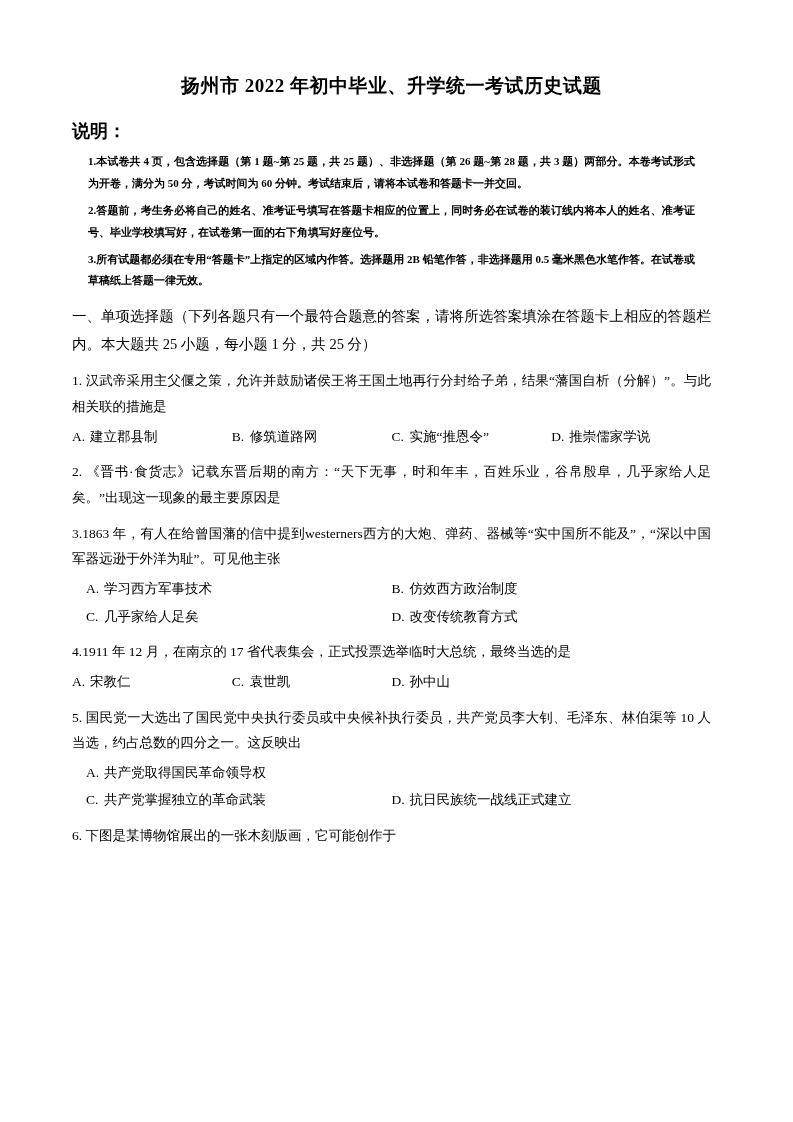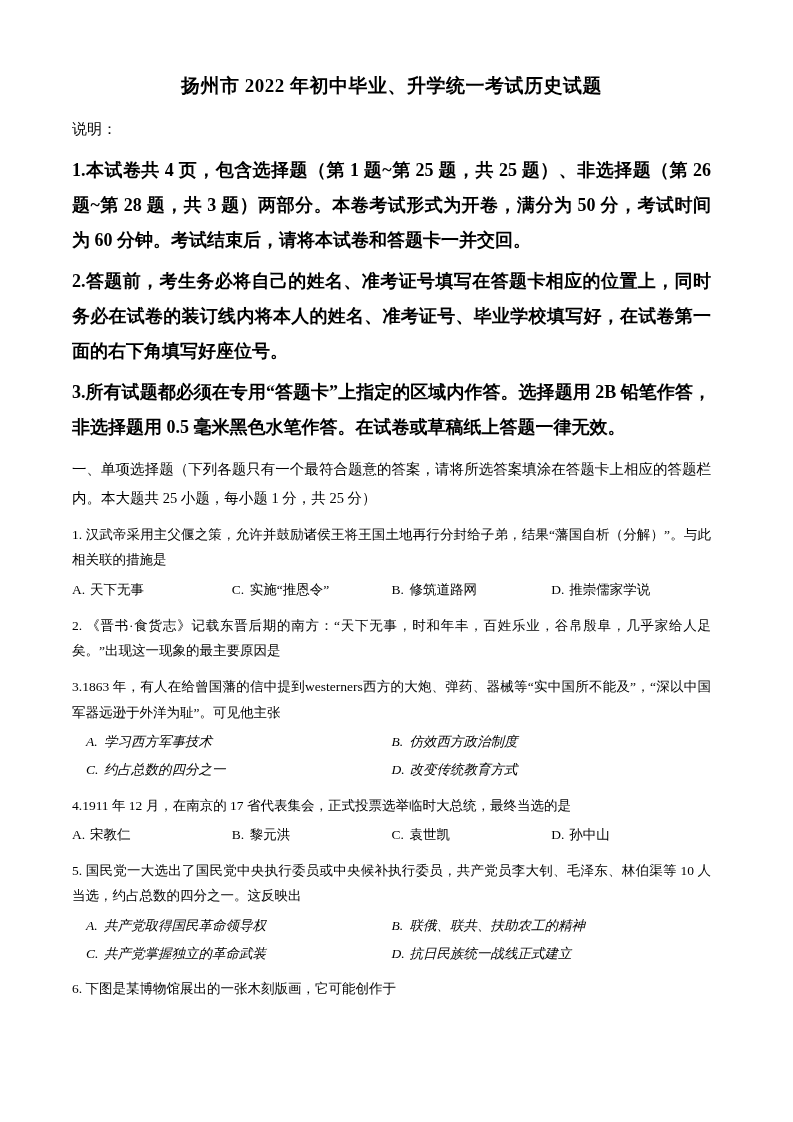--- a/index.html
+++ b/index.html
@@ -24,30 +24,30 @@
   }
   .doc-title {
     text-align: center;
     font-size: 19px;
     font-weight: bold;
     letter-spacing: 0.5px;
     margin: 20px 0 16px 0;
     line-height: 1.5;
   }
   .label-bold {
-    font-size: 15px;
-    font-weight: normal;
-    margin: 10px 0 12px 0;
+    font-size: 18px;
+    font-weight: bold;
+    margin: 10px 0 6px 0;
     line-height: 1.6;
   }
   .para-bold {
-    font-size: 18px;
+    font-size: 11px;
     font-weight: bold;
     line-height: 1.95;
-    margin: 6px 0;
+    margin: 6px 16px;
     text-align: justify;
     text-justify: inter-ideograph;
   }
   .section-heading {
     font-size: 14.5px;
     font-weight: normal;
     line-height: 1.95;
     margin: 10px 0 4px 0;
     text-align: justify;
     text-justify: inter-ideograph;
@@ -67,21 +67,20 @@
   }
   .options-row.cols4 > .opt {
     width: 25%;
     box-sizing: border-box;
     padding-right: 6px;
   }
   .options-row.cols2 > .opt {
     width: 50%;
     box-sizing: border-box;
     padding-right: 6px;
-    font-style: italic;
   }
   .opt {
     white-space: nowrap;
   }
   .opt .opt-letter {
     display: inline-block;
     min-width: 18px;
   }
   .opt-indent {
     padding-left: 14px;
@@ -101,58 +100,56 @@
 
   <p class="para-bold">1.本试卷共 4 页，包含选择题（第 1 题~第 25 题，共 25 题）、非选择题（第 26 题~第 28 题，共 3 题）两部分。本卷考试形式为开卷，满分为 50 分，考试时间为 60 分钟。考试结束后，请将本试卷和答题卡一并交回。</p>
   <p class="para-bold">2.答题前，考生务必将自己的姓名、准考证号填写在答题卡相应的位置上，同时务必在试卷的装订线内将本人的姓名、准考证号、毕业学校填写好，在试卷第一面的右下角填写好座位号。</p>
   <p class="para-bold">3.所有试题都必须在专用“答题卡”上指定的区域内作答。选择题用 2B 铅笔作答，非选择题用 0.5 毫米黑色水笔作答。在试卷或草稿纸上答题一律无效。</p>
 
   <p class="section-heading">一、单项选择题（下列各题只有一个最符合题意的答案，请将所选答案填涂在答题卡上相应的答题栏内。本大题共 25 小题，每小题 1 分，共 25 分）</p>
 
   <div class="q-block">
     <p class="q-stem">1. 汉武帝采用主父偃之策，允许并鼓励诸侯王将王国土地再行分封给子弟，结果“藩国自析（分解）”。与此相关联的措施是</p>
     <div class="options-row cols4">
-      <div class="opt"><span class="opt-letter">A.</span><span>天下无事</span></div>
+      <div class="opt"><span class="opt-letter">A.</span><span>建立郡县制</span></div>
+      <div class="opt"><span class="opt-letter">B.</span><span>修筑道路网</span></div>
       <div class="opt"><span class="opt-letter">C.</span><span>实施“推恩令”</span></div>
-      <div class="opt"><span class="opt-letter">B.</span><span>修筑道路网</span></div>
       <div class="opt"><span class="opt-letter">D.</span><span>推崇儒家学说</span></div>
     </div>
   </div>
 
   <div class="q-block">
     <p class="q-stem">2. 《晋书·食货志》记载东晋后期的南方：“天下无事，时和年丰，百姓乐业，谷帛殷阜，几乎家给人足矣。”出现这一现象的最主要原因是</p>
   </div>
 
   <div class="q-block">
     <p class="q-stem">3.1863 年，有人在给曾国藩的信中提到westerners西方的大炮、弹药、器械等“实中国所不能及”，“深以中国军器远逊于外洋为耻”。可见他主张</p>
     <div class="options-row cols2">
       <div class="opt opt-indent"><span class="opt-letter">A.</span><span>学习西方军事技术</span></div>
       <div class="opt"><span class="opt-letter">B.</span><span>仿效西方政治制度</span></div>
     </div>
     <div class="options-row cols2">
-      <div class="opt opt-indent"><span class="opt-letter">C.</span><span>约占总数的四分之一</span></div>
+      <div class="opt opt-indent"><span class="opt-letter">C.</span><span>几乎家给人足矣</span></div>
       <div class="opt"><span class="opt-letter">D.</span><span>改变传统教育方式</span></div>
     </div>
   </div>
 
   <div class="q-block">
     <p class="q-stem">4.1911 年 12 月，在南京的 17 省代表集会，正式投票选举临时大总统，最终当选的是</p>
     <div class="options-row cols4">
       <div class="opt"><span class="opt-letter">A.</span><span>宋教仁</span></div>
-      <div class="opt"><span class="opt-letter">B.</span><span>黎元洪</span></div>
       <div class="opt"><span class="opt-letter">C.</span><span>袁世凯</span></div>
       <div class="opt"><span class="opt-letter">D.</span><span>孙中山</span></div>
     </div>
   </div>
 
   <div class="q-block">
     <p class="q-stem">5. 国民党一大选出了国民党中央执行委员或中央候补执行委员，共产党员李大钊、毛泽东、林伯渠等 10 人当选，约占总数的四分之一。这反映出</p>
     <div class="options-row cols2">
       <div class="opt opt-indent"><span class="opt-letter">A.</span><span>共产党取得国民革命领导权</span></div>
-      <div class="opt"><span class="opt-letter">B.</span><span>联俄、联共、扶助农工的精神</span></div>
     </div>
     <div class="options-row cols2">
       <div class="opt opt-indent"><span class="opt-letter">C.</span><span>共产党掌握独立的革命武装</span></div>
       <div class="opt"><span class="opt-letter">D.</span><span>抗日民族统一战线正式建立</span></div>
     </div>
   </div>
 
   <div class="q-block">
     <p class="q-stem">6. 下图是某博物馆展出的一张木刻版画，它可能创作于</p>
   </div>

